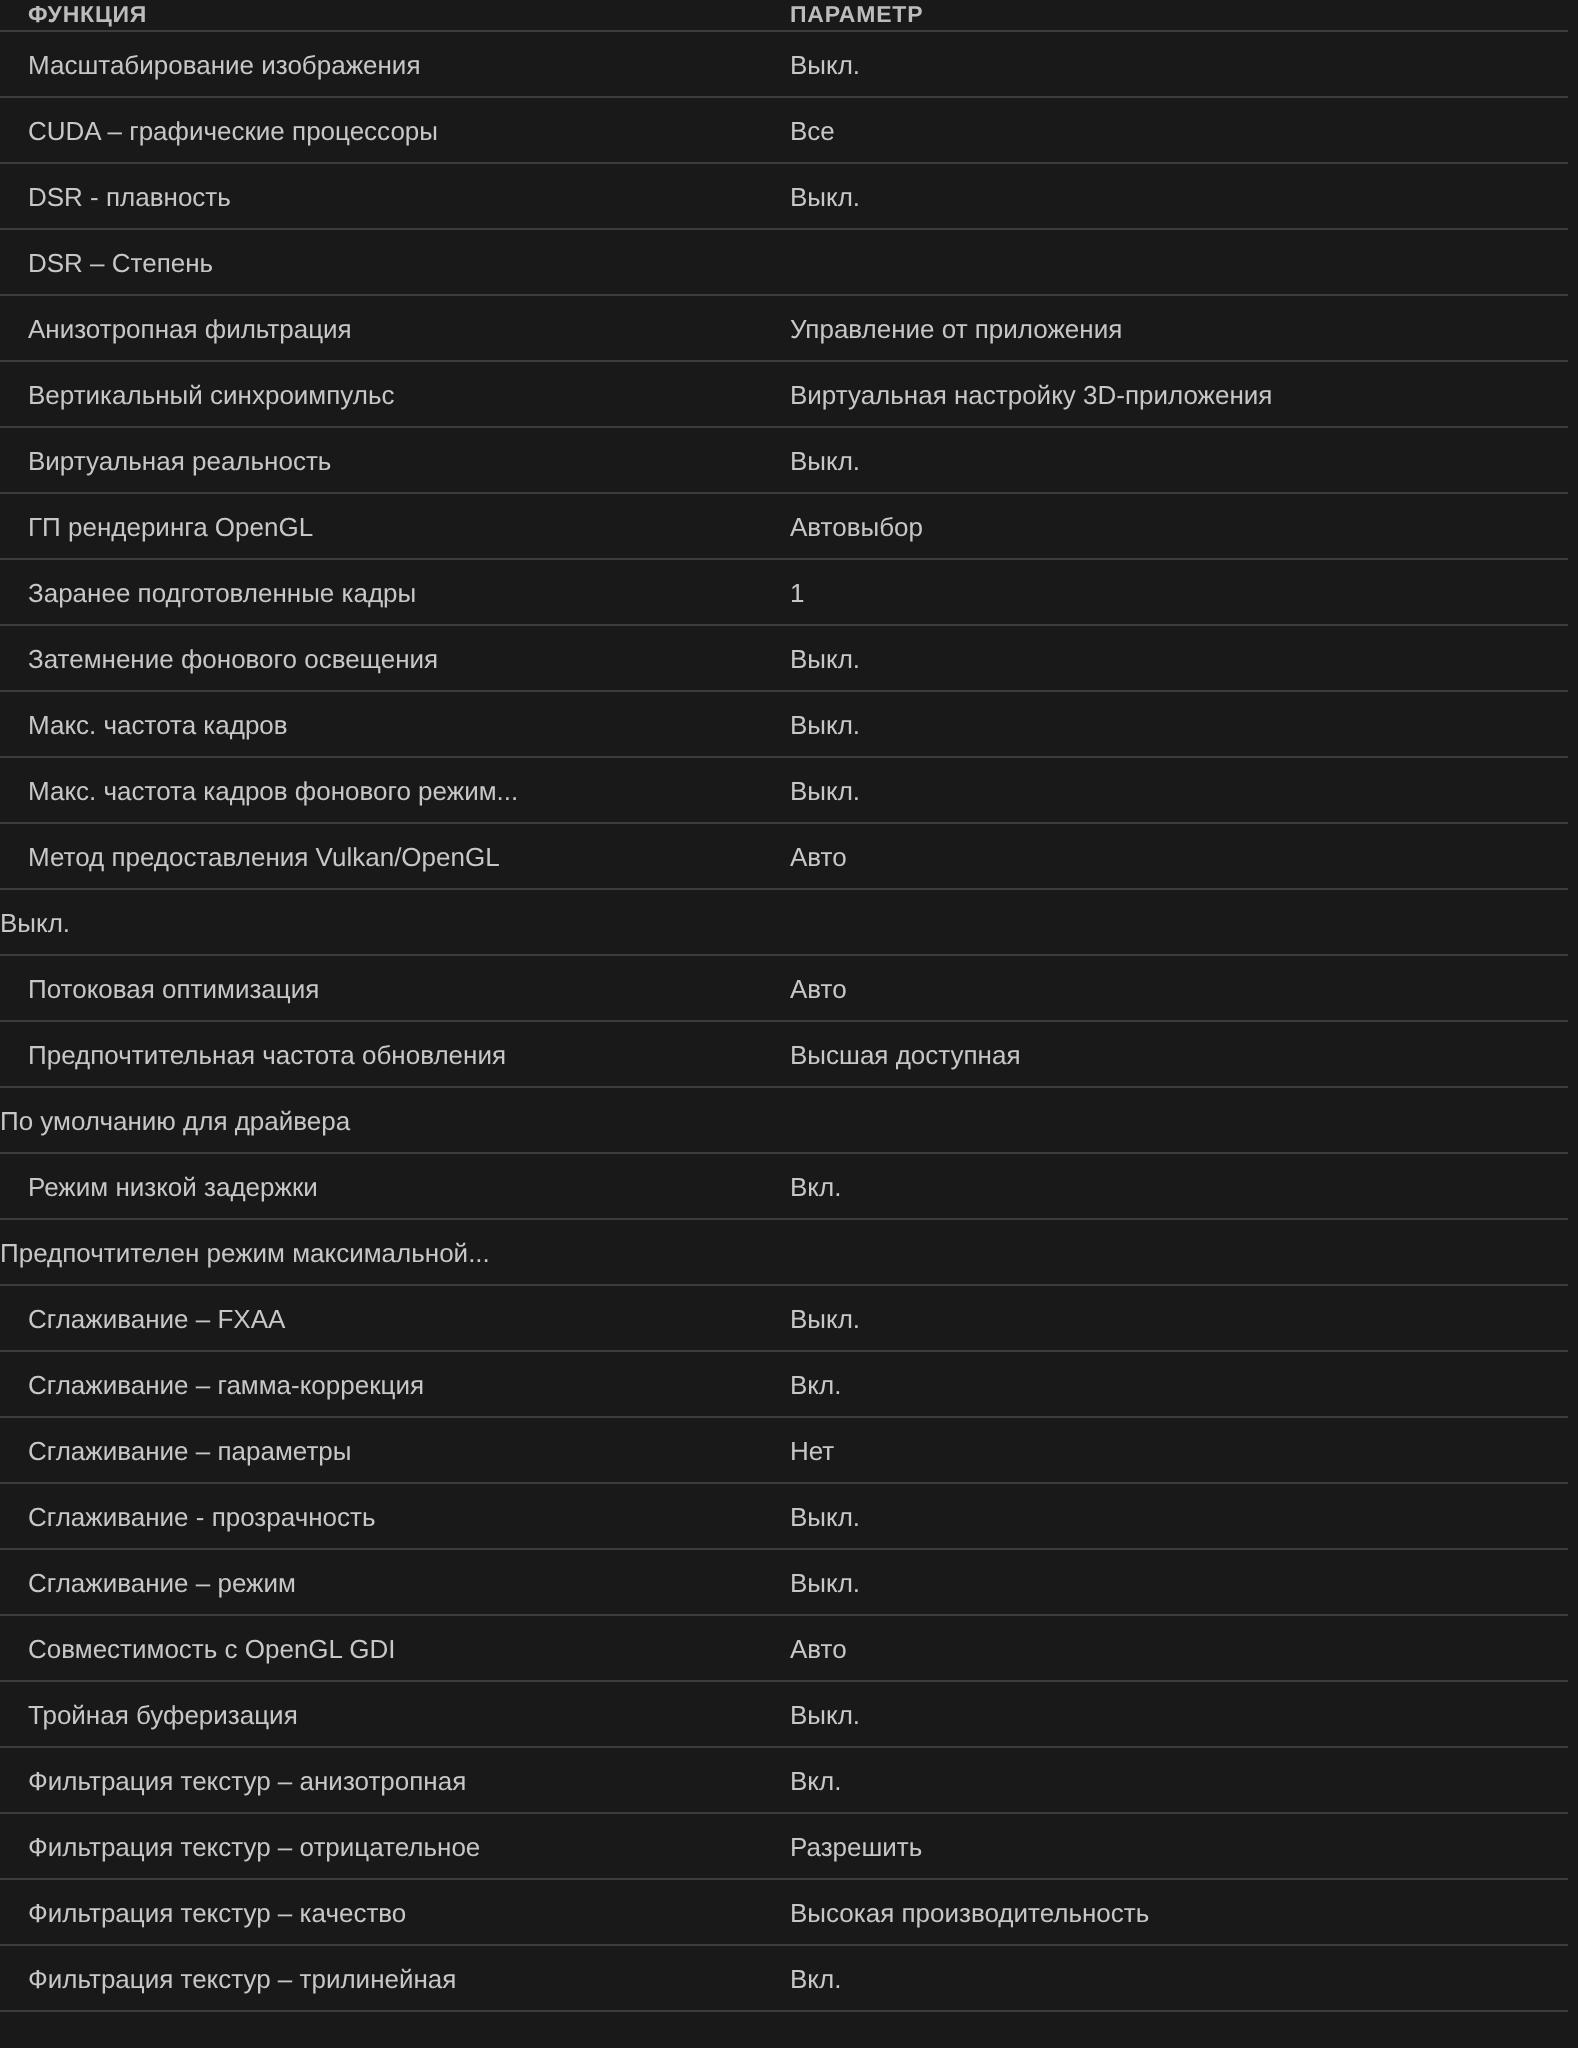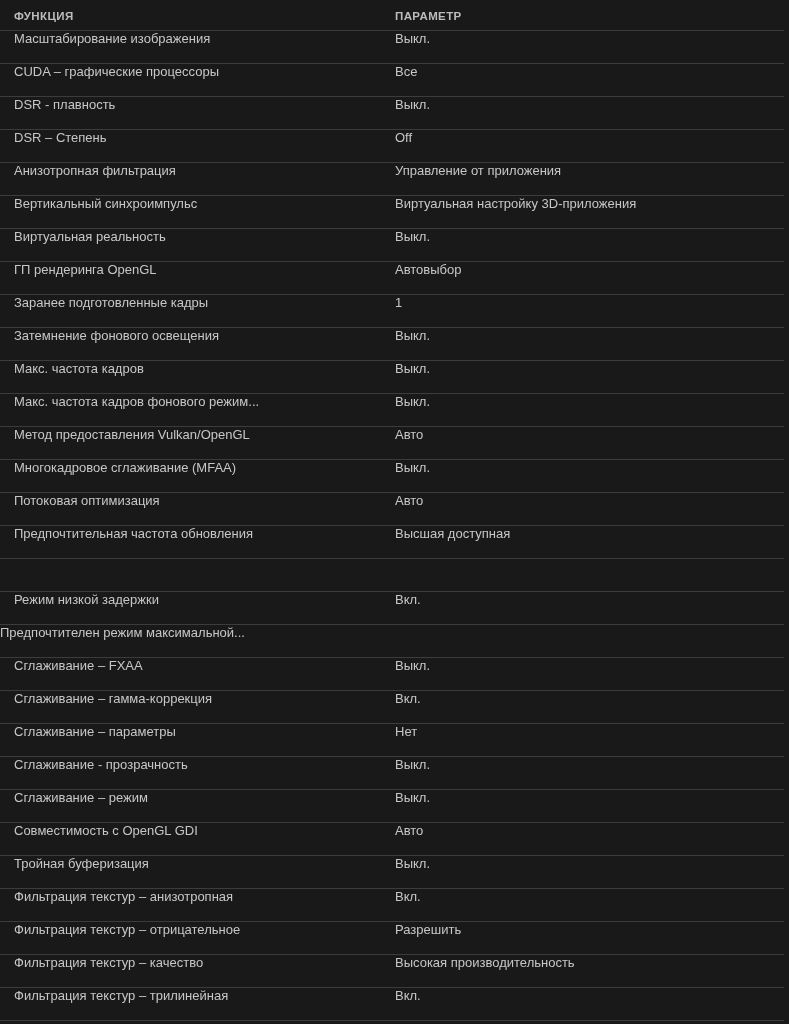--- a/index.html
+++ b/index.html
@@ -13,39 +13,39 @@
     height: 1024px;
     overflow: hidden;
     background: var(--background, #191919);
     font-family: "Liberation Sans", sans-serif;
     -webkit-font-smoothing: antialiased;
   }
   .thead {
     position: relative;
     display: flex;
     align-items: center;
-    height: 31px;
+    height: 16px;
     font-size: 11.5px;
     font-weight: bold;
     letter-spacing: 0.4px;
     color: var(--header-text, #bcbcbc);
   }
   .thead::after {
     content: "";
     position: absolute;
     left: 0;
     right: 5px;
     bottom: 0;
     height: 1px;
     background: var(--divider, #3c3c3c);
   }
   .row {
     position: relative;
     display: flex;
-    align-items: flex-start;
+    align-items: center;
     height: 33px;
     font-size: 13px;
     color: var(--row-text, #c7c7c7);
   }
   .row::after {
     content: "";
     position: absolute;
     left: 0;
     right: 5px;
     bottom: 0;
@@ -84,21 +84,20 @@
     <div class="col-pm">Все</div>
   </div>
 
   <div class="row">
     <div class="col-fn">DSR - плавность</div>
     <div class="col-pm">Выкл.</div>
   </div>
 
   <div class="row">
     <div class="col-fn">DSR – Степень</div>
-    <div class="col-pm">Off</div>
   </div>
 
   <div class="row">
     <div class="col-fn">Анизотропная фильтрация</div>
     <div class="col-pm">Управление от приложения</div>
   </div>
 
   <div class="row">
     <div class="col-fn">Вертикальный синхроимпульс</div>
     <div class="col-pm">Виртуальная настройку 3D-приложения</div>
@@ -133,35 +132,35 @@
     <div class="col-fn">Макс. частота кадров фонового режим...</div>
     <div class="col-pm">Выкл.</div>
   </div>
 
   <div class="row">
     <div class="col-fn">Метод предоставления Vulkan/OpenGL</div>
     <div class="col-pm">Авто</div>
   </div>
 
   <div class="row">
-    <div class="col-fn">Многокадровое сглаживание (MFAA)</div>
     <div class="col-pm">Выкл.</div>
   </div>
 
   <div class="row">
     <div class="col-fn">Потоковая оптимизация</div>
     <div class="col-pm">Авто</div>
   </div>
 
   <div class="row">
     <div class="col-fn">Предпочтительная частота обновления</div>
     <div class="col-pm">Высшая доступная</div>
   </div>
 
   <div class="row">
+    <div class="col-pm">По умолчанию для драйвера</div>
   </div>
 
   <div class="row">
     <div class="col-fn">Режим низкой задержки</div>
     <div class="col-pm">Вкл.</div>
   </div>
 
   <div class="row">
     <div class="col-pm">Предпочтителен режим максимальной...</div>
   </div>

